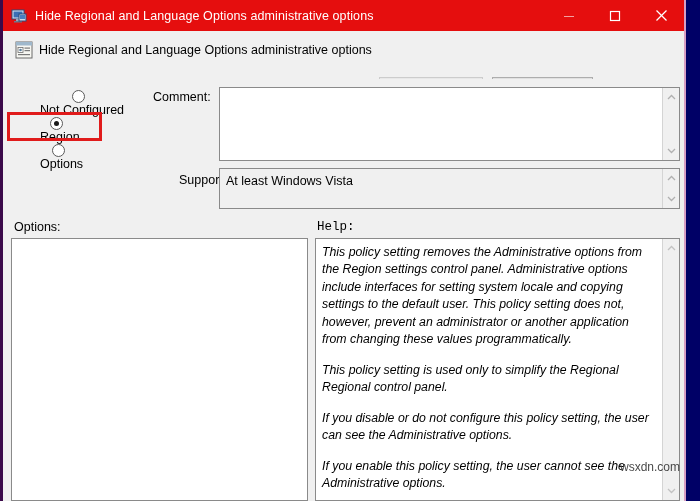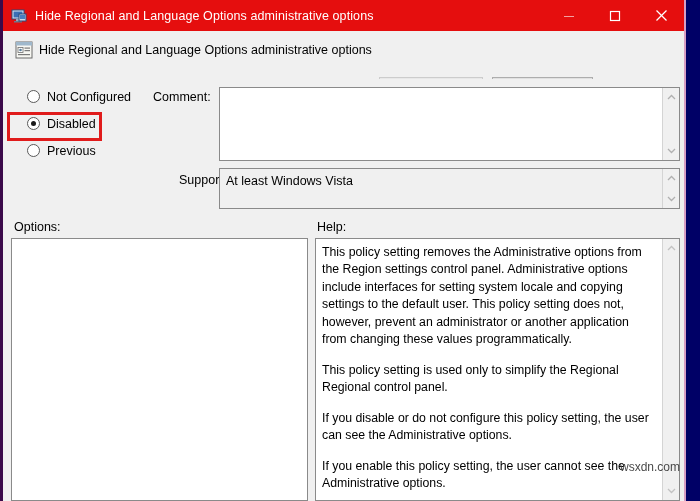--- a/index.html
+++ b/index.html
@@ -121,24 +121,25 @@
   .body-area {
     position: absolute;
     left: 3px; top: 79px;
     width: 681px; height: 422px;
     background: #f0f0f0;
   }
 
   
   .radio-row {
     position: absolute;
-    left: 24px;
-    display: flex;
-    align-items: flex-start;
+    left: 30px;
+    display: flex;
+    align-items: center;
     height: 18px;
+    flex-direction: column;
   }
   #radio-notconfigured { top: 11px; }
   #radio-enabled { top: 38px; }
   #radio-disabled { top: 65px; }
   .radio-mark {
     width: 13px; height: 13px;
     border-radius: 50%;
     border: 1px solid #5a5a5a;
     background: #ffffff;
     box-sizing: border-box;
@@ -174,21 +175,21 @@
   
   .field-label {
     position: absolute;
     font-size: 12.5px;
     color: #000000;
     white-space: nowrap;
   }
   #label-comment { left: 134px; top: 11px; margin-left: 16px; }
   #label-supported { left: 131px; top: 94px; margin-left: 45px; }
   #label-options { left: 11px; top: 141px; }
-  #label-help { left: 314px; top: 141px; }
+  #label-help { left: 314px; top: 141px; font-family: Liberation Mono, monospace; }
 
   
   .tbox {
     position: absolute;
     box-sizing: border-box;
     border: 1px solid #8a8a8a;
     background: #ffffff;
     display: flex;
   }
   .tbox .tbox-inner {
@@ -227,20 +228,21 @@
     align-items: center;
     justify-content: center;
   }
   .vscroll .arrow svg { display: block; }
 
   
   #tbox-help .tbox-inner {
     padding: 5px 8px 5px 6px;
     line-height: 1.42;
     font-size: 12.3px;
+    font-style: italic;
   }
   .help-p { margin: 0 0 13px 0; }
   .help-p:last-child { margin-bottom: 0; }
 
   
   .options-clipped {
     position: absolute;
     left: 140px;
     bottom: -7px;
     font-size: 11px;
@@ -316,25 +318,25 @@
   </div>
 
   <div class="body-area">
 
     <div class="radio-row" id="radio-notconfigured">
       <span class="radio-mark"></span>
       <span class="radio-label">Not Configured</span>
     </div>
     <div class="radio-row" id="radio-enabled">
       <span class="radio-mark checked"></span>
-      <span class="radio-label">Disabled</span>
+      <span class="radio-label">Region</span>
     </div>
     <div class="radio-row" id="radio-disabled">
       <span class="radio-mark"></span>
-      <span class="radio-label">Previous</span>
+      <span class="radio-label">Options</span>
     </div>
 
     <div class="annot-box"></div>
 
     <div class="field-label" id="label-comment">Comment:</div>
     <div class="tbox" id="tbox-comment">
       <div class="tbox-inner" placeholder=""></div>
       <div class="vscroll">
         <span class="arrow">
           <svg width="9" height="6" viewBox="0 0 9 6">

